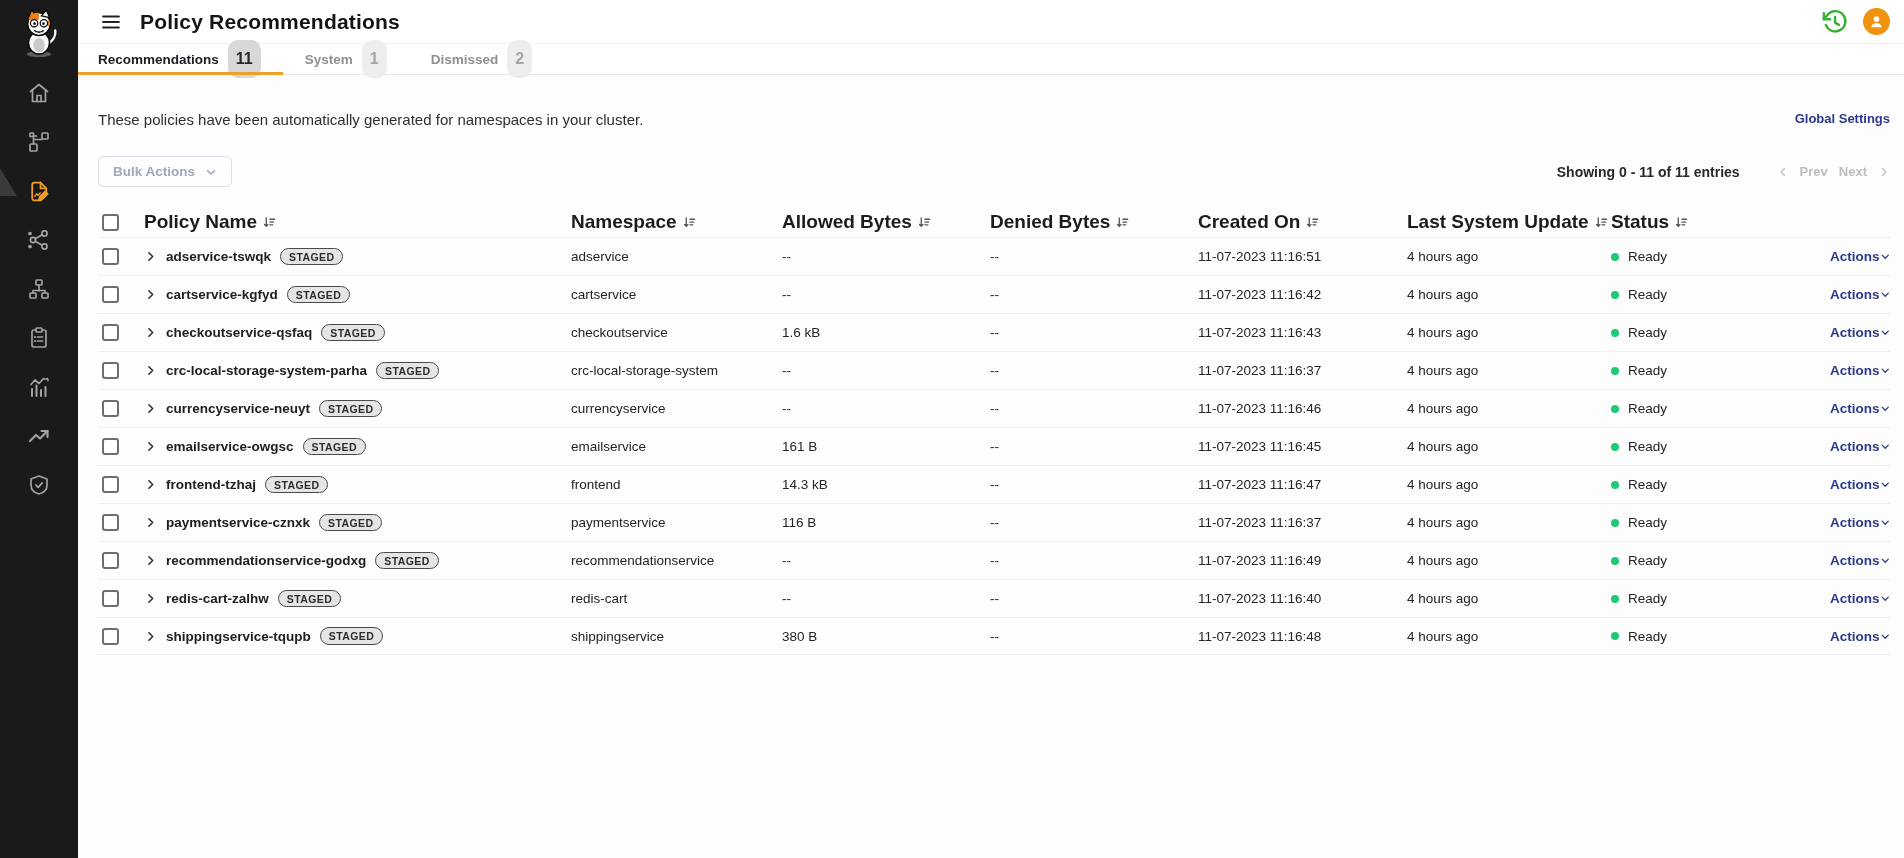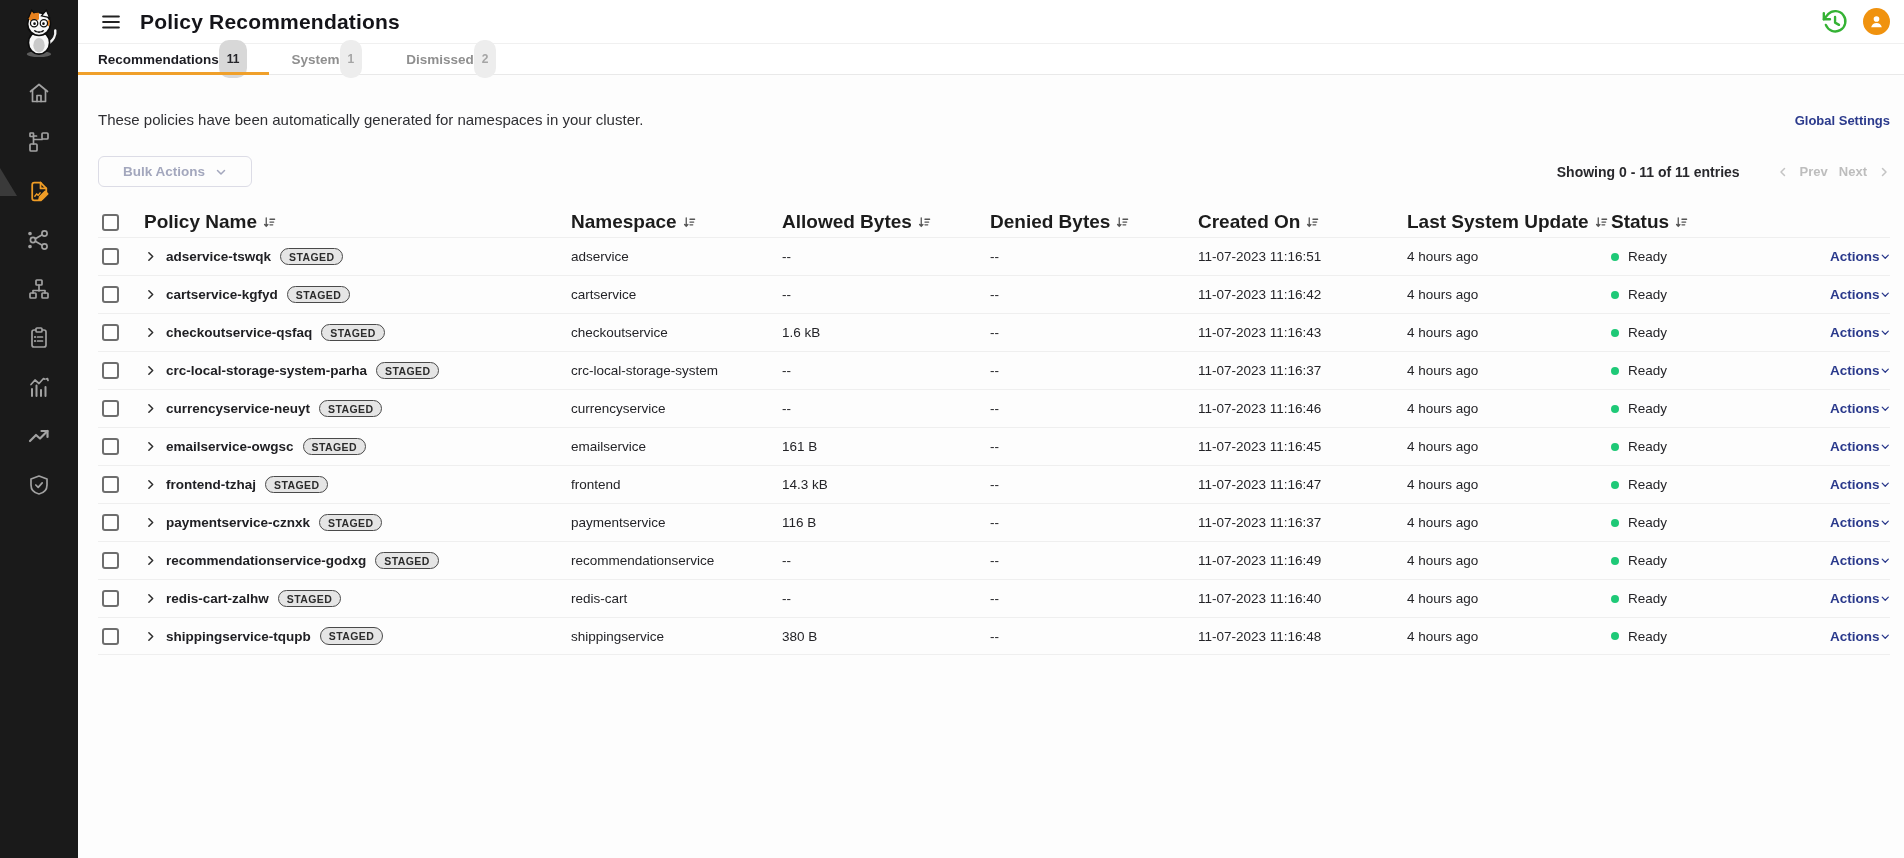--- a/index.html
+++ b/index.html
@@ -20,35 +20,35 @@
   .main { flex:1; display:flex; flex-direction:column; background:#fdfdfd; }
   .topbar { height:44px; background:#ffffff; display:flex; align-items:center; padding-left:20px; padding-right:15px; border-bottom:1px solid #f0f0f0; }
   .hamburger { width:26px; height:26px; display:flex; align-items:center; justify-content:center; cursor:pointer; margin-right:16px; }
   .page-title { font-size:21px; font-weight:800; color:#141419; letter-spacing:.2px; }
   .topbar-right { margin-left:auto; display:flex; align-items:center; gap:15px; }
   .icon-btn { width:28px; height:28px; display:flex; align-items:center; justify-content:center; cursor:pointer; }
   .avatar { width:27px; height:27px; border-radius:50%; background:#f0920e; display:flex; align-items:center; justify-content:center; cursor:pointer; }
 
   
   .tabbar { height:31px; background:#ffffff; display:flex; align-items:stretch; border-bottom:1px solid #e9e9e9; padding-left:0; }
-  .tab { display:flex; align-items:center; padding:0 22px; font-size:13.5px; font-weight:700; color:#8f8f8f; position:relative; cursor:pointer; }
+  .tab { display:flex; align-items:center; gap:9px; padding:0 22px; font-size:13.5px; font-weight:700; color:#8f8f8f; position:relative; cursor:pointer; }
   .tab:first-child { padding-left:20px; }
   .tab.active { color:#1c1c22; }
   .tab.active::after { content:""; position:absolute; left:0; right:0; bottom:-1px; height:3.5px; background:#f0a02a; }
-  .tab .pill { background:#ededed; color:#a5a5a5; font-size:12px; font-weight:600; border-radius:10px; padding:12px 8px; line-height:14px; }
+  .tab .pill { background:#ededed; color:#a5a5a5; font-size:16px; font-weight:600; border-radius:10px; padding:12px 8px; line-height:14px; }
   .tab.active .pill { background:#d8d8d8; color:#26262b; }
 
   
   .content { flex:1; padding:0 15px 0 20px; }
-  .desc-row { margin-top:36px; display:flex; justify-content:space-between; align-items:flex-end; }
+  .desc-row { margin-top:36px; display:flex; justify-content:space-between; align-items:flex-start; }
   .desc-text { font-size:15px; color:#2f2f33; }
   .global-settings { font-size:13px; font-weight:700; color:#2b3a8c; cursor:pointer; }
 
   .toolbar-row { margin-top:28px; display:flex; justify-content:space-between; align-items:center; }
-  .bulk-btn { display:flex; align-items:center; gap:10px; border:1px solid #dcdce6; border-radius:6px; background:#fdfdfd; padding:7px 24px; font-size:13.5px; color:#a3a7bd; font-weight:600; cursor:pointer; }
+  .bulk-btn { display:flex; align-items:center; gap:10px; border:1px solid #dcdce6; border-radius:6px; background:#fdfdfd; padding:7px 14px; font-size:13.5px; color:#a3a7bd; font-weight:600; cursor:pointer; }
   .toolbar-right { display:flex; align-items:center; gap:37px; }
   .showing-text { font-size:14px; font-weight:600; color:#28282c; }
   .pagination { display:flex; align-items:center; gap:11px; }
   .page-nav { font-size:13px; font-weight:700; color:#bdbdbd; cursor:pointer; display:flex; align-items:center; }
   .page-chev { display:flex; align-items:center; cursor:pointer; }
 
   
   .table { margin-top:20px; width:1792px; }
   .trow, .thead { display:grid; grid-template-columns:46px 427px 211px 208px 208px 209px 204px 219px 60px; align-items:center; }
   .thead { height:30px; }

